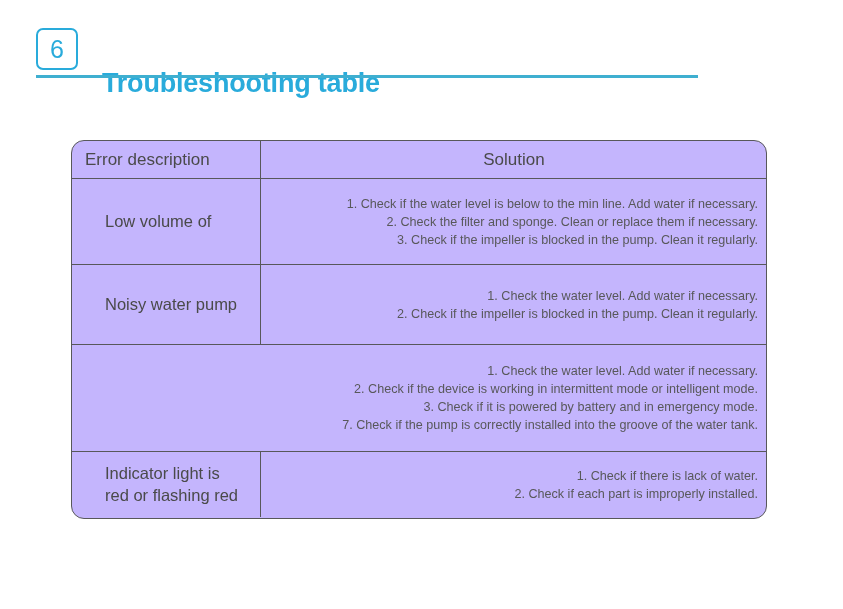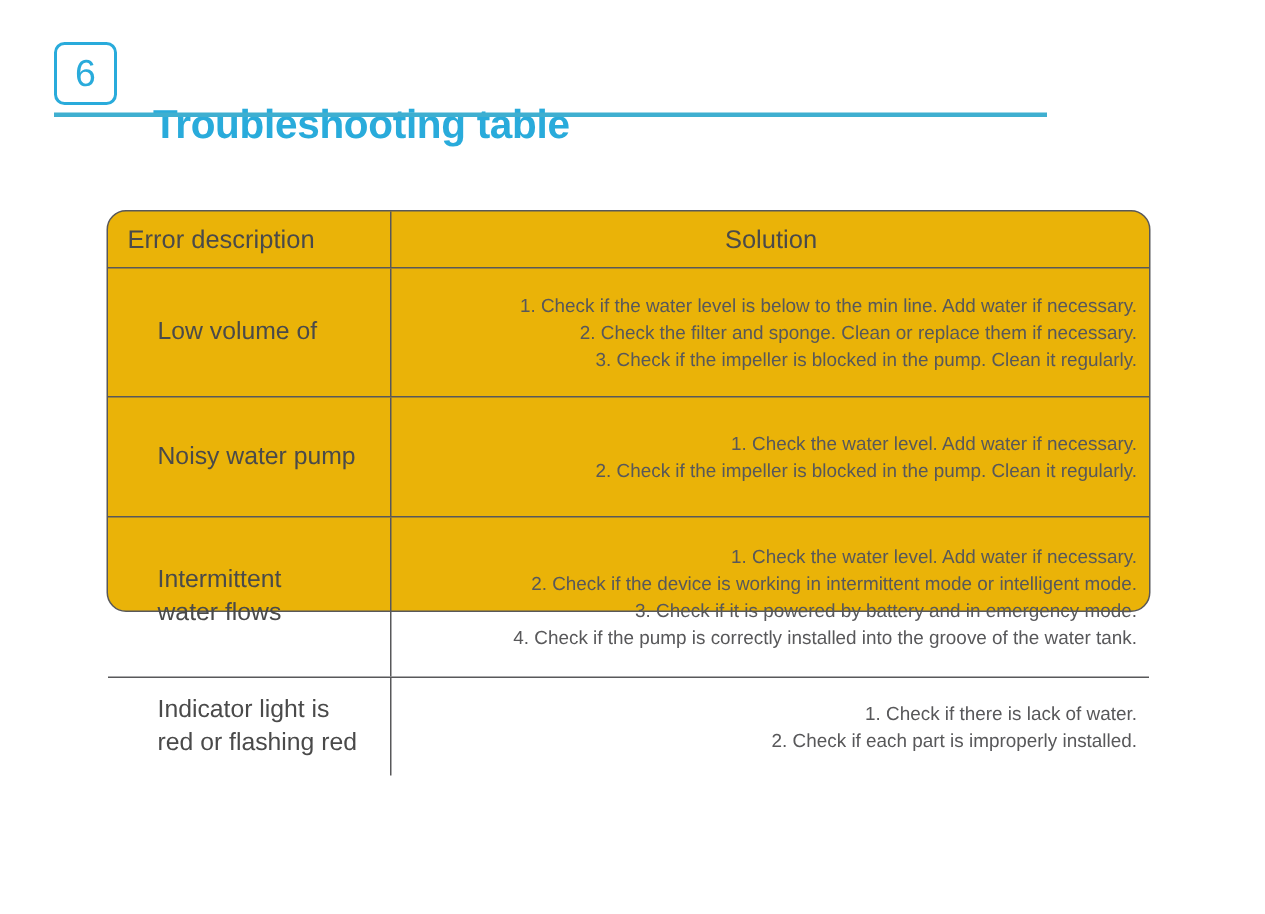--- a/index.html
+++ b/index.html
@@ -64,25 +64,25 @@
     height: 3px;
     background: #3FAFD0;
   }
 
   
   #troubleshooting-table {
     position: absolute;
     left: 71px;
     top: 140px;
     width: 696px;
-    height: 268px;
+    height: 379px;
     box-sizing: border-box;
     border: 1.4px solid #58585a;
     border-radius: 13px;
-    background: #eab308;
+    background: #c4b5fd;
   }
   .trow {
     position: relative;
     display: flex;
     box-sizing: border-box;
     width: 100%;
   }
   .trow + .trow {
     border-top: 1.4px solid #58585a;
   }
@@ -185,31 +185,25 @@
         <span class="err-text">Noisy water pump</span>
       </div>
     </div>
     <div class="cell-solution">
       <span class="sol-line">1. Check the water level. Add water if necessary.</span>
       <span class="sol-line">2. Check if the impeller is blocked in the pump. Clean it regularly.</span>
     </div>
   </div>
 
   <div class="trow body" id="row-intermittent">
-    <div class="cell-error">
-      <div>
-        <span class="err-text">Intermittent</span>
-        <span class="err-text">water flows</span>
-      </div>
-    </div>
     <div class="cell-solution">
       <span class="sol-line">1. Check the water level. Add water if necessary.</span>
       <span class="sol-line">2. Check if the device is working in intermittent mode or intelligent mode.</span>
       <span class="sol-line">3. Check if it is powered by battery and in emergency mode.</span>
-      <span class="sol-line">4. Check if the pump is correctly installed into the groove of the water tank.</span>
+      <span class="sol-line">7. Check if the pump is correctly installed into the groove of the water tank.</span>
     </div>
   </div>
 
   <div class="trow body" id="row-indicator">
     <div class="cell-error">
       <div>
         <span class="err-text">Indicator light is</span>
         <span class="err-text">red or flashing red</span>
       </div>
     </div>

